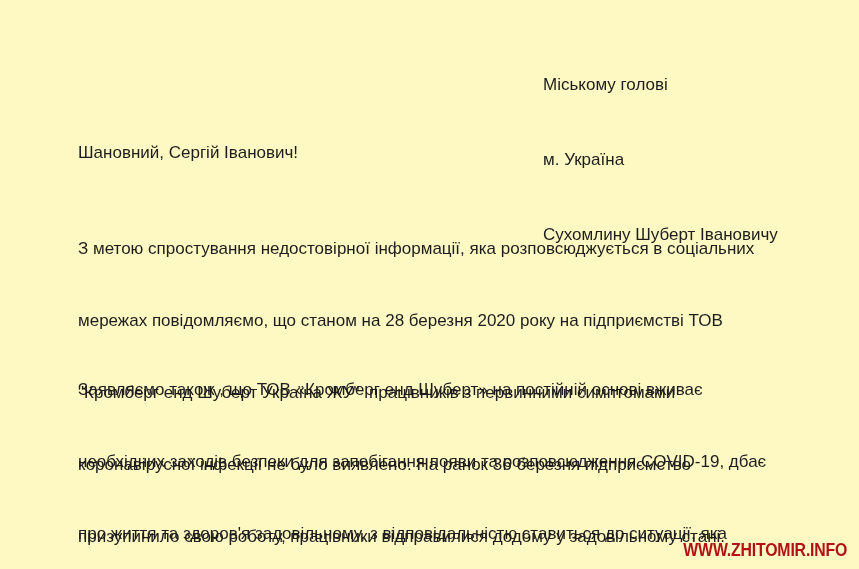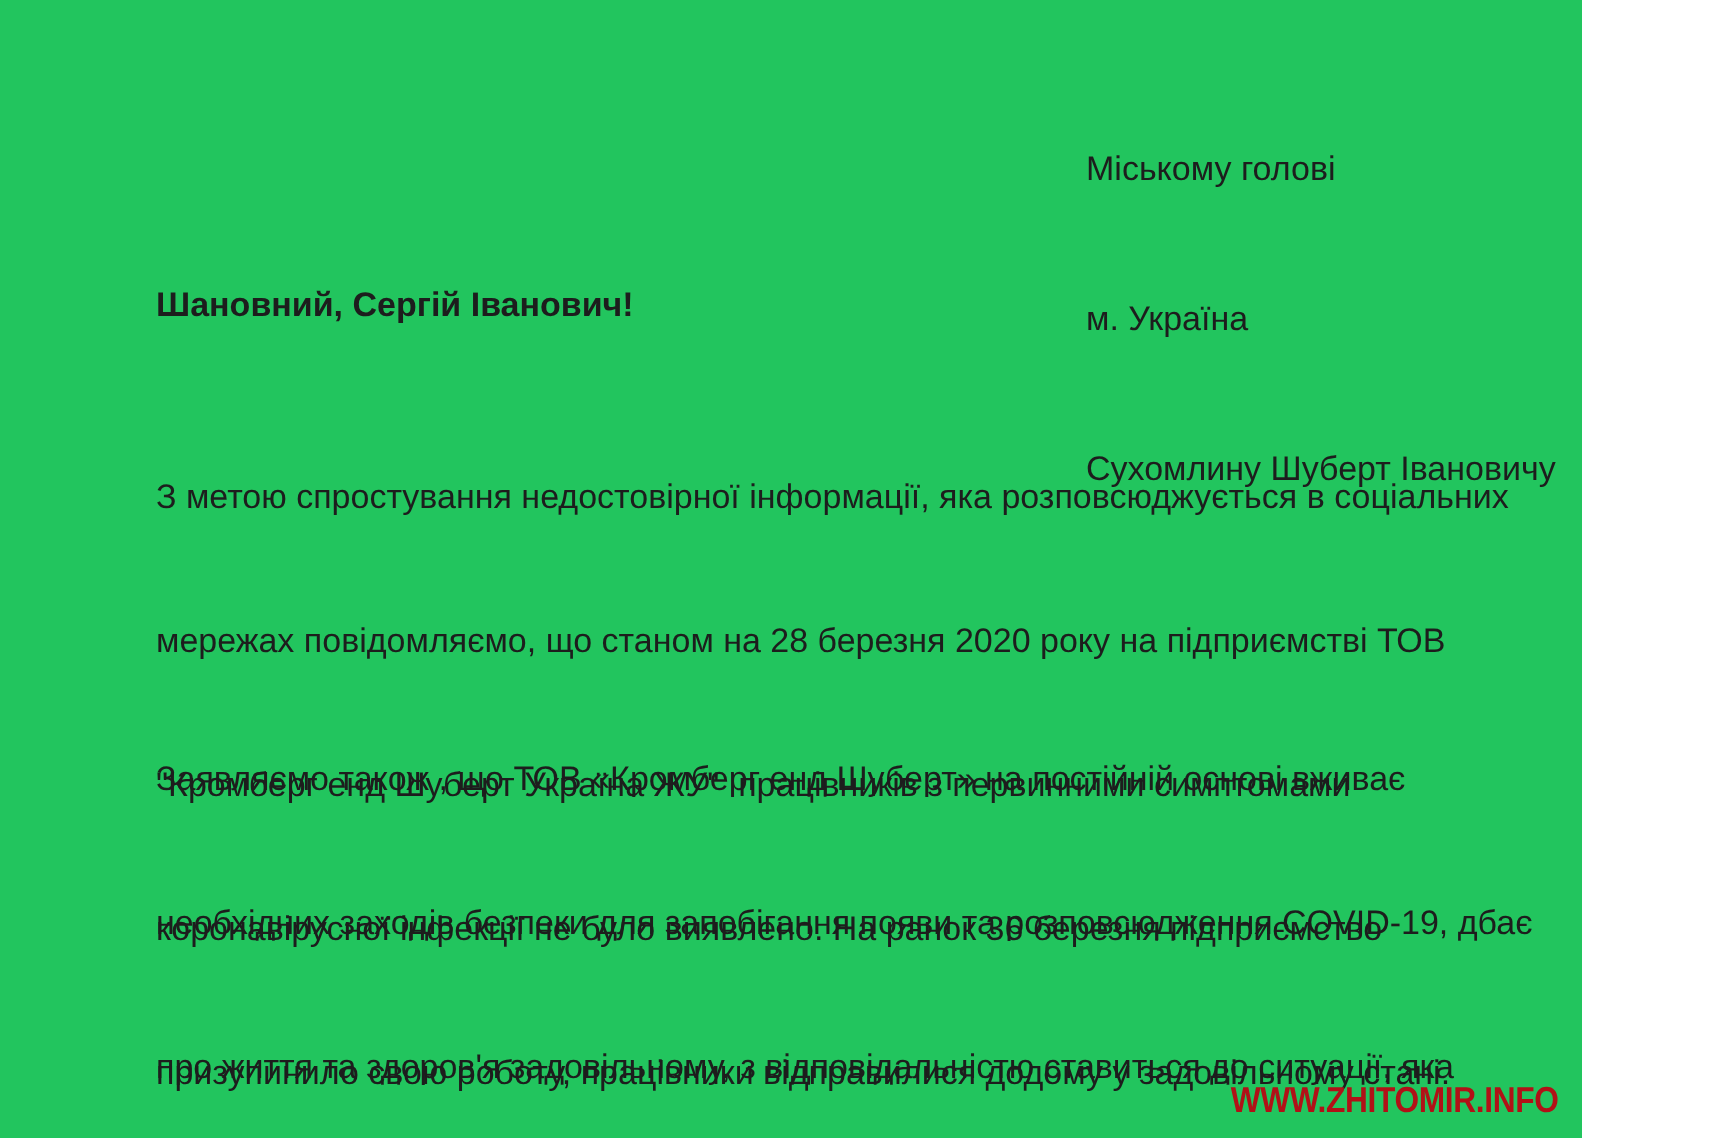--- a/index.html
+++ b/index.html
@@ -2,43 +2,42 @@
 <html lang="uk"><head>
 <meta charset="utf-8">
 <style>
   html, body {
     margin: 0;
     padding: 0;
     background: #ffffff;
   }
   .page {
     position: relative;
-    width: 791px;
+    width: 859px;
     height: 569px;
-    background: #22c55e;
+    background: #fef9c3;
     overflow: hidden;
     font-family: "Liberation Sans", sans-serif;
     color: #1d1d1d;
     -webkit-font-smoothing: antialiased;
   }
   .textblock {
     position: absolute;
     font-size: 17px;
     line-height: 24px;
     white-space: pre; 
   }
   .recipient {
     left: 543px;
     top: 22px;
     line-height: 25px;
   }
   .salutation {
     left: 78px;
     top: 141px;
-    font-weight: bold;
   }
   .para1 {
     left: 78px;
     top: 189px;
   }
   .para2 {
     left: 78px;
     top: 330px;
   }
   .signature {

